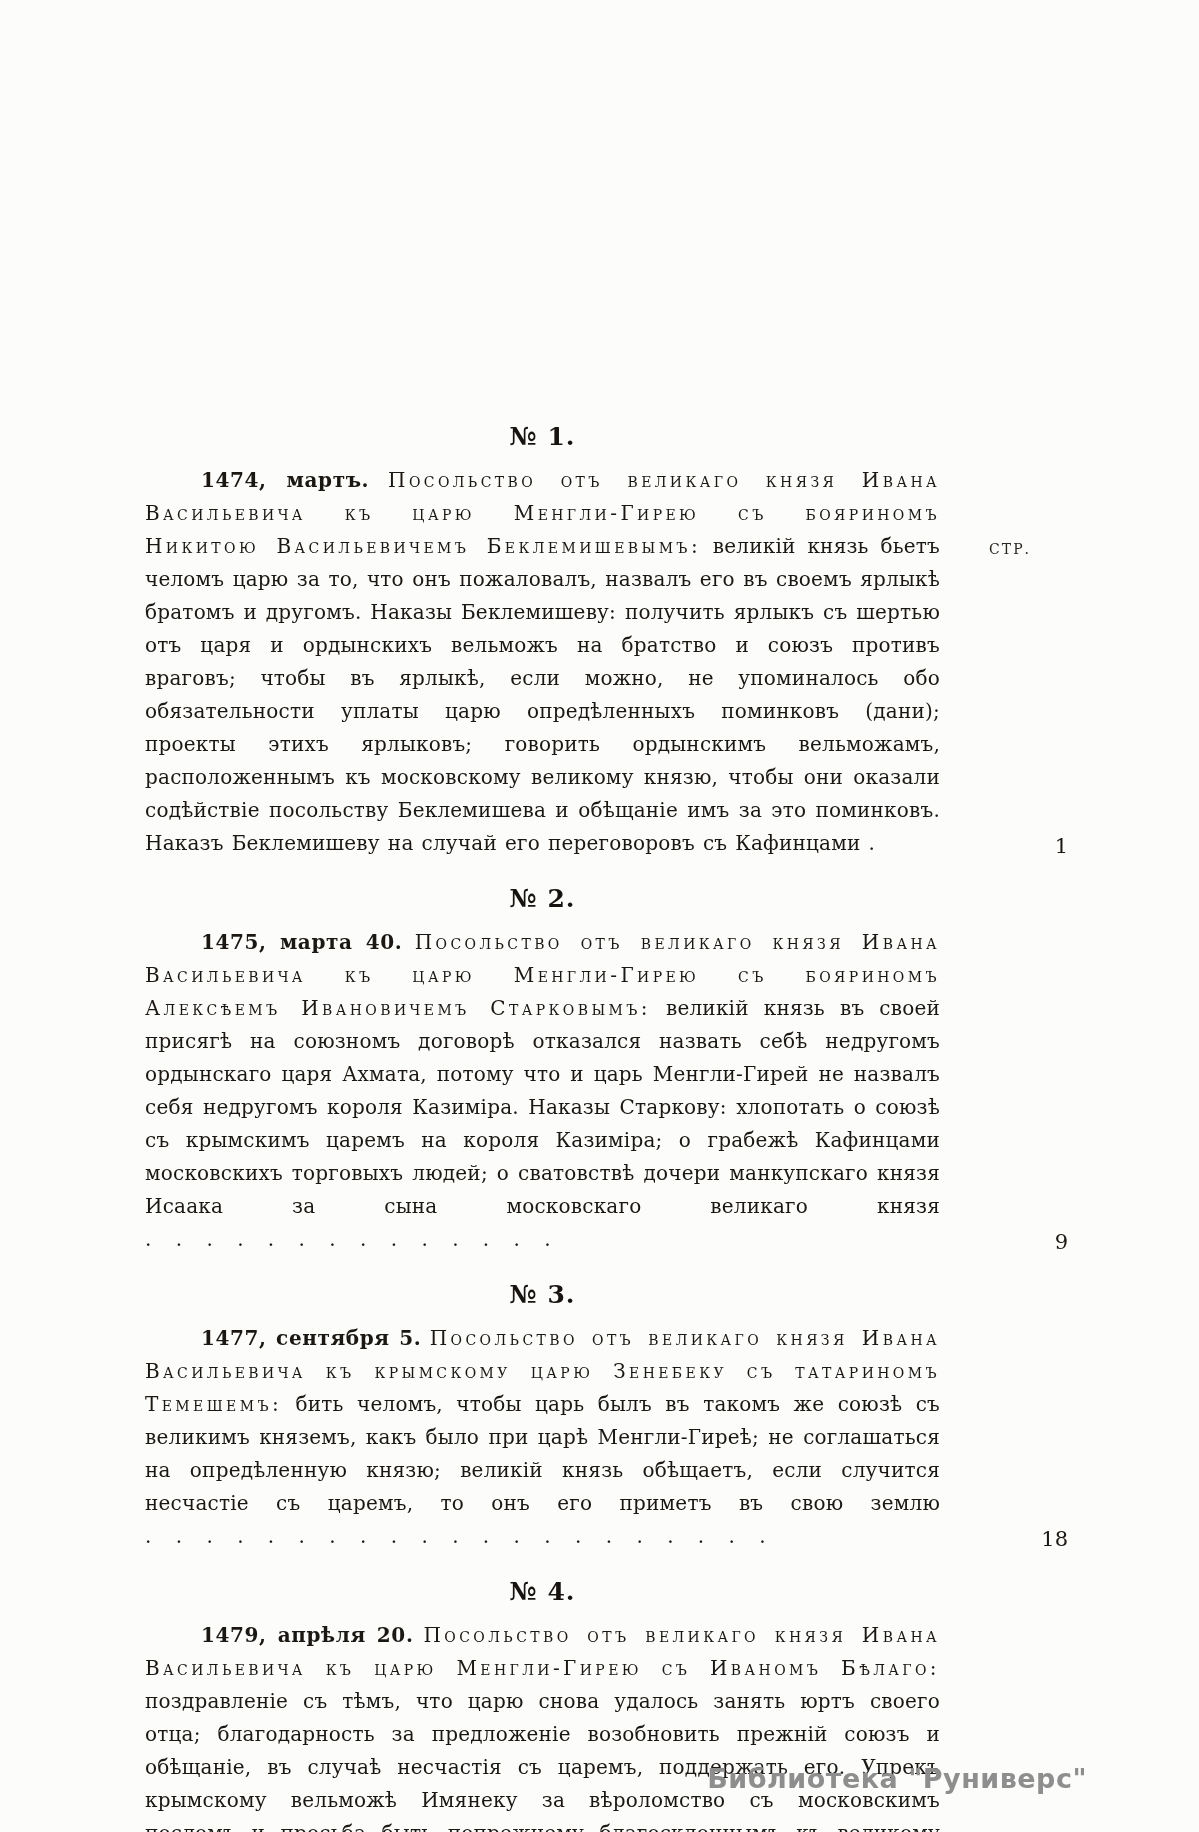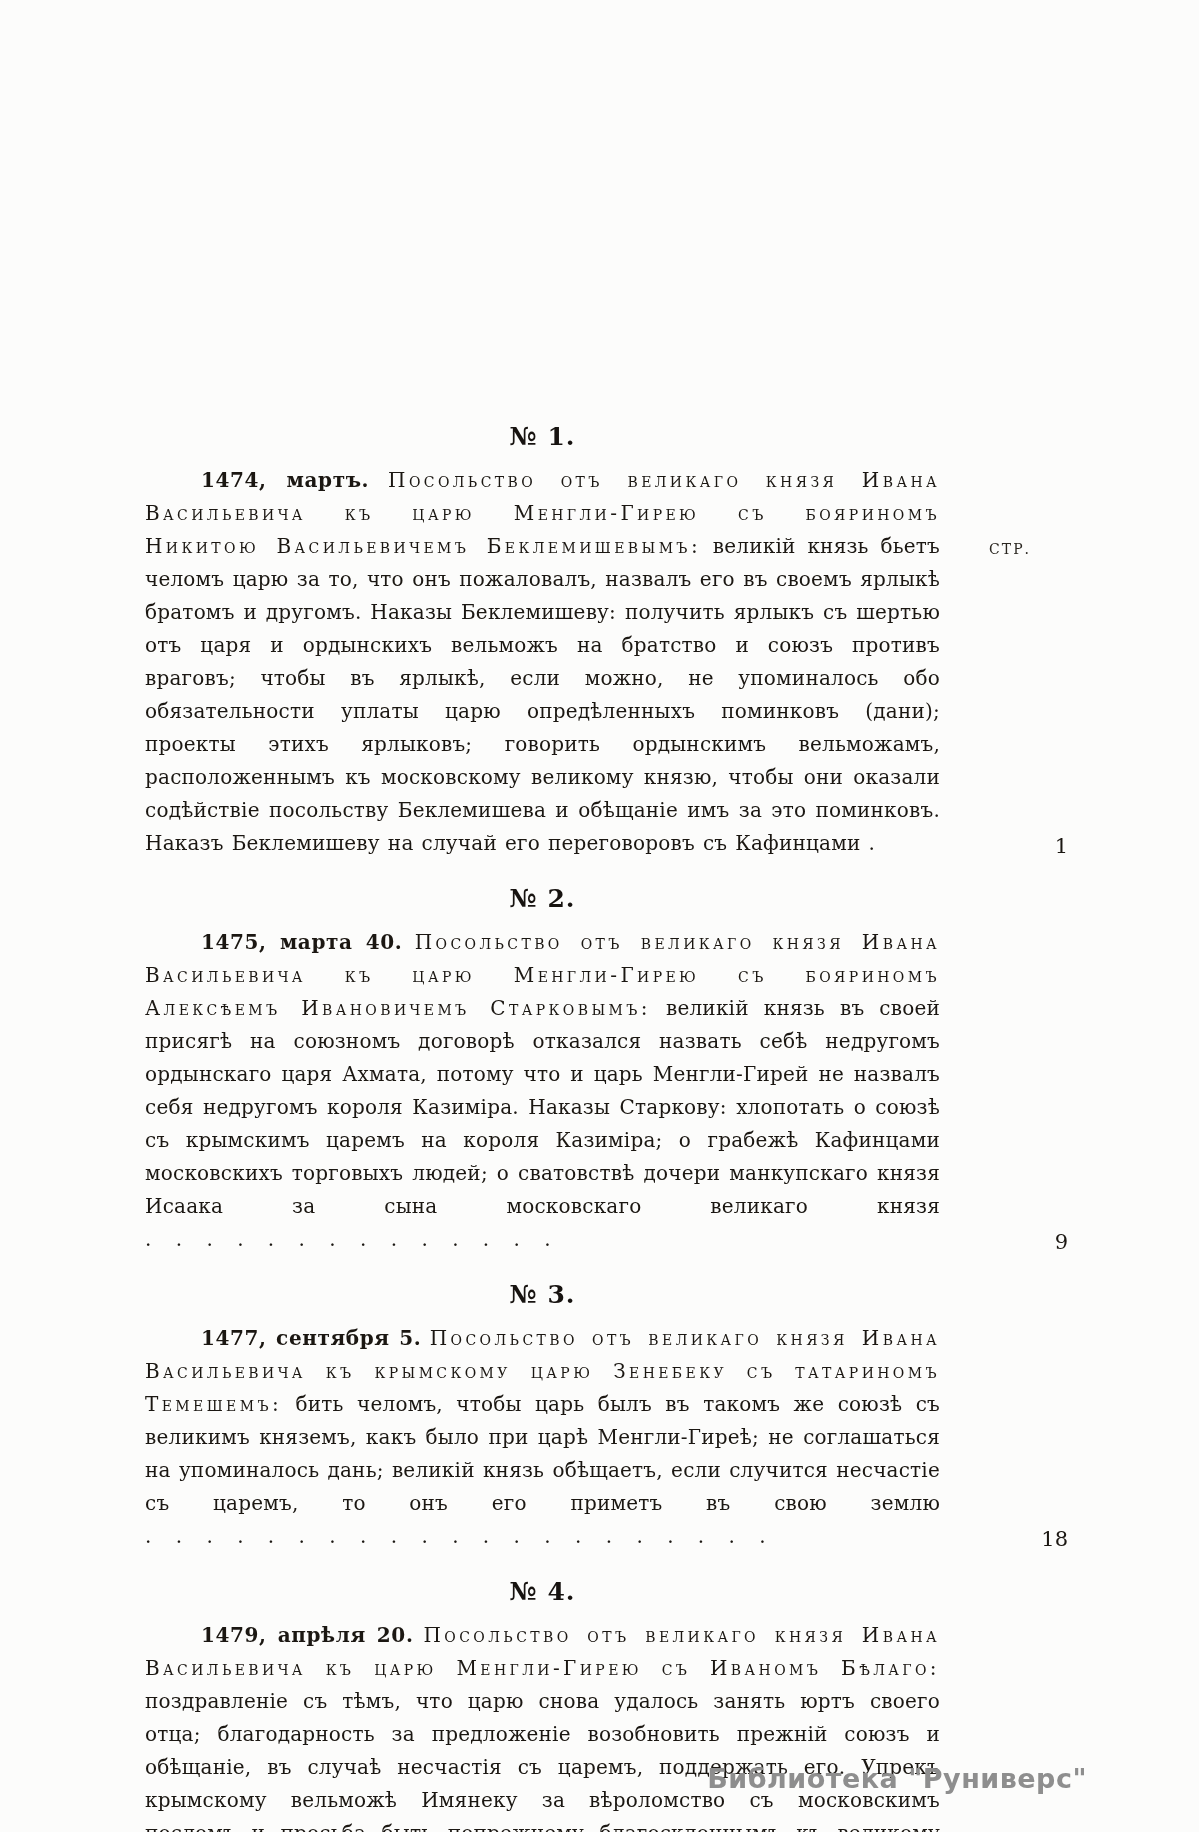--- a/index.html
+++ b/index.html
@@ -128,21 +128,21 @@
       <div class="pnum">9</div>
     </div>
   </section>
 
   <section class="entry">
     <h2 class="entry-num">№ 3.</h2>
     <div class="parwrap">
       <p class="par">
         <span class="entry-date">1477, сентября 5.</span>
         <span class="entry-opening">Посольство отъ великаго князя Ивана Васильевича къ крымскому царю Зенебеку съ татариномъ Темешемъ:</span>
-        <span class="entry-body">бить челомъ, чтобы царь былъ въ такомъ же союзѣ съ великимъ княземъ, какъ было при царѣ Менгли-Гиреѣ; не соглашаться на упоминалось дань; великій князь обѣщаетъ, если случится несчастіе съ царемъ, то онъ его приметъ въ свою землю</span>
+        <span class="entry-body">бить челомъ, чтобы царь былъ въ такомъ же союзѣ съ великимъ княземъ, какъ было при царѣ Менгли-Гиреѣ; не соглашаться на опредѣленную князю; великій князь обѣщаетъ, если случится несчастіе съ царемъ, то онъ его приметъ въ свою землю</span>
         <span class="dot-leader">. . . . . . . . . . . . . . . . . . . . .</span>
       </p>
       <div class="pnum">18</div>
     </div>
   </section>
 
   <section class="entry">
     <h2 class="entry-num">№ 4.</h2>
     <div class="parwrap">
       <p class="par">

